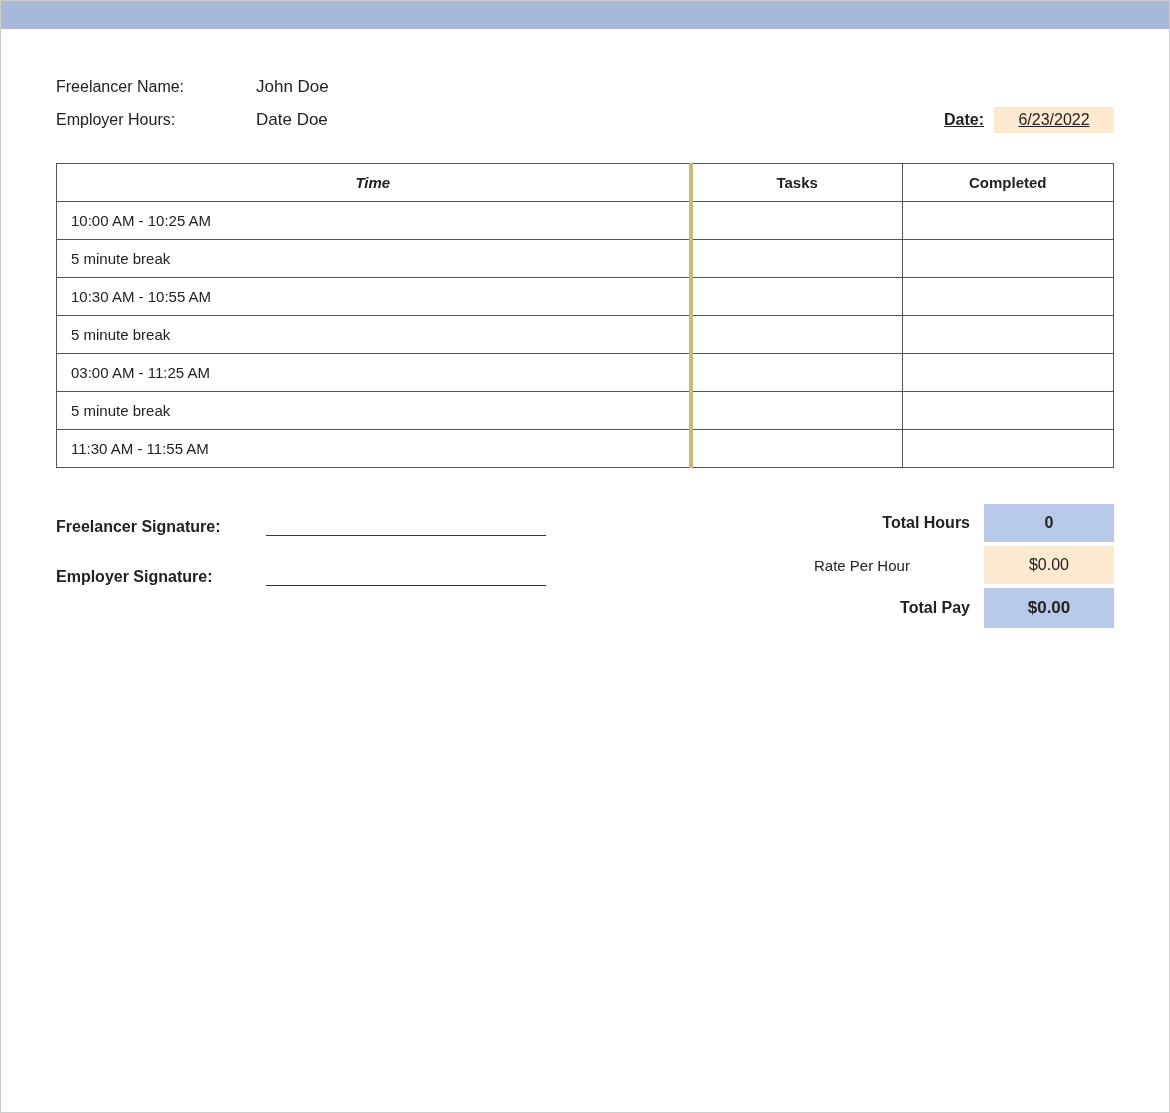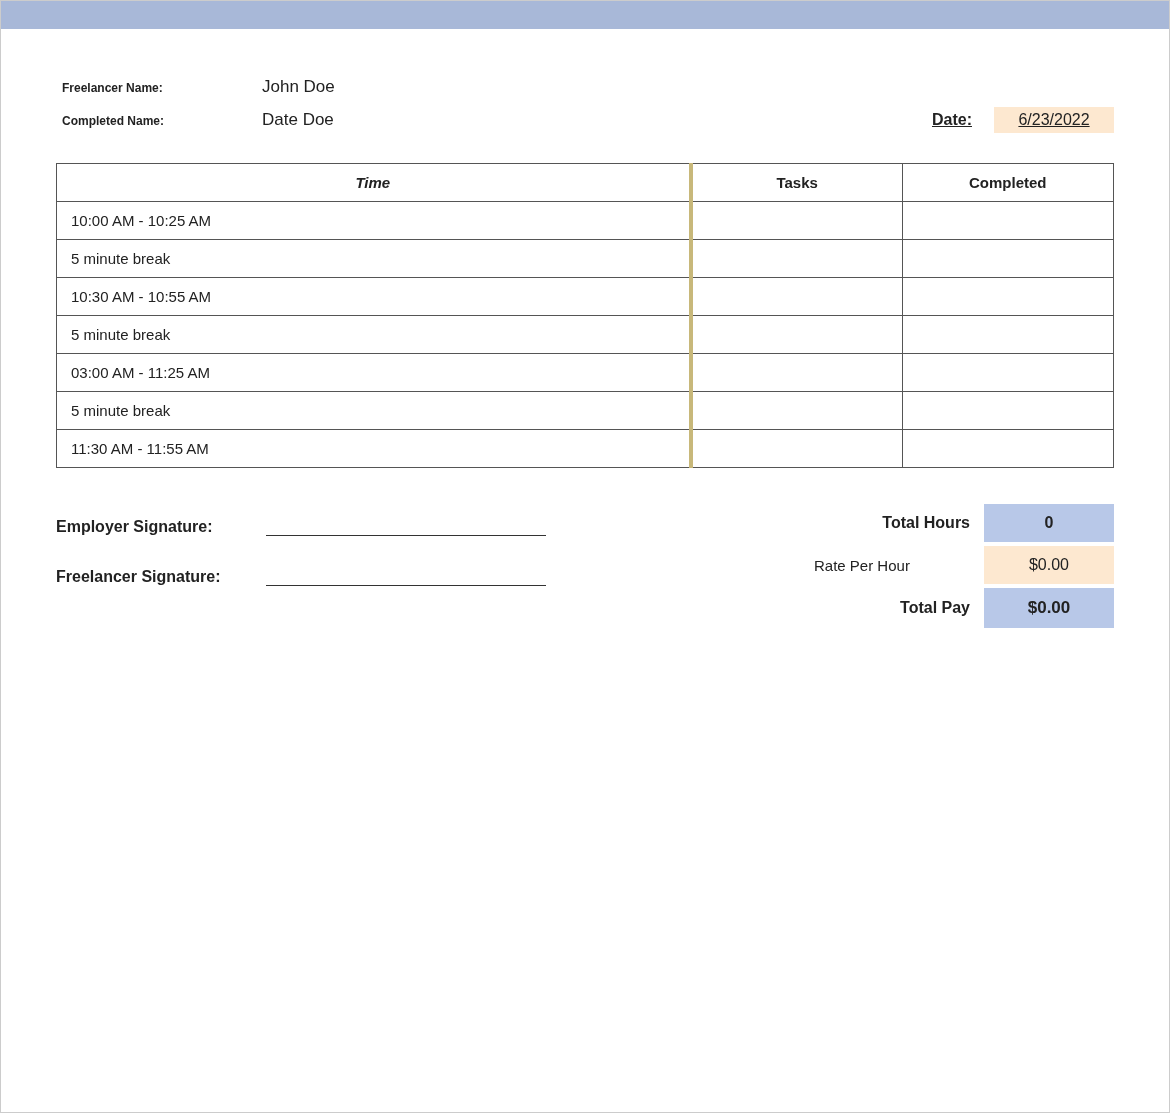--- a/index.html
+++ b/index.html
@@ -33,24 +33,23 @@
     .meta-section {
       margin-top: 18px;
       margin-bottom: 30px;
     }
     .meta-row {
       display: flex;
       align-items: baseline;
       margin-bottom: 10px;
     }
     .meta-label {
-      font-weight: bold;
+      font-weight: normal;
       min-width: 200px;
-      font-size: 12px;
-      margin-left: 6px;
+      font-size: 16px;
     }
     .meta-value {
       font-size: 17px;
     }
     .meta-date-section {
       margin-left: auto;
       display: flex;
       align-items: center;
       gap: 10px;
       text-decoration: underline;
@@ -58,21 +57,20 @@
     .meta-date-label {
       font-weight: bold;
       font-size: 16px;
     }
     .meta-date-value {
       background: #fde8d0;
       padding: 4px 6px;
       font-size: 16px;
       min-width: 120px;
       text-align: center;
-      margin-left: 12px;
     }
     .table-section {
       margin-bottom: 36px;
     }
     table.main-table {
       width: 100%;
       border-collapse: collapse;
       border: 1.5px solid #333;
     }
     table.main-table th, table.main-table td {
@@ -185,21 +183,21 @@
 
 <div class="page">
   <div class="header-bar"></div>
   <div class="content">
     <div class="meta-section">
       <div class="meta-row">
         <span class="meta-label">Freelancer Name:</span>
         <span class="meta-value">John Doe</span>
       </div>
       <div class="meta-row">
-        <span class="meta-label">Completed Name:</span>
+        <span class="meta-label">Employer Hours:</span>
         <span class="meta-value">Date Doe</span>
         <div class="meta-date-section">
           <span class="meta-date-label">Date:</span>
           <span class="meta-date-value">6/23/2022</span>
         </div>
       </div>
     </div>
 
     <div class="table-section">
       <table class="main-table">
@@ -246,25 +244,25 @@
               <td class="tasks-cell"></td>
               <td></td>
             </tr>
           </tbody>
       </table>
     </div>
 
     <div class="summary-section">
       <div class="signatures">
         <div class="sig-row">
+          <span class="sig-label">Freelancer Signature:</span>
+          <span class="sig-line"></span>
+        </div>
+        <div class="sig-row">
           <span class="sig-label">Employer Signature:</span>
-          <span class="sig-line"></span>
-        </div>
-        <div class="sig-row">
-          <span class="sig-label">Freelancer Signature:</span>
           <span class="sig-line"></span>
         </div>
       </div>
       <div class="totals">
         <div class="totals-row">
           <span class="totals-label">Total Hours</span>
           <span class="totals-value blue-bg">0</span>
         </div>
         <div class="totals-row">
           <span class="totals-label-normal">Rate Per Hour</span>

